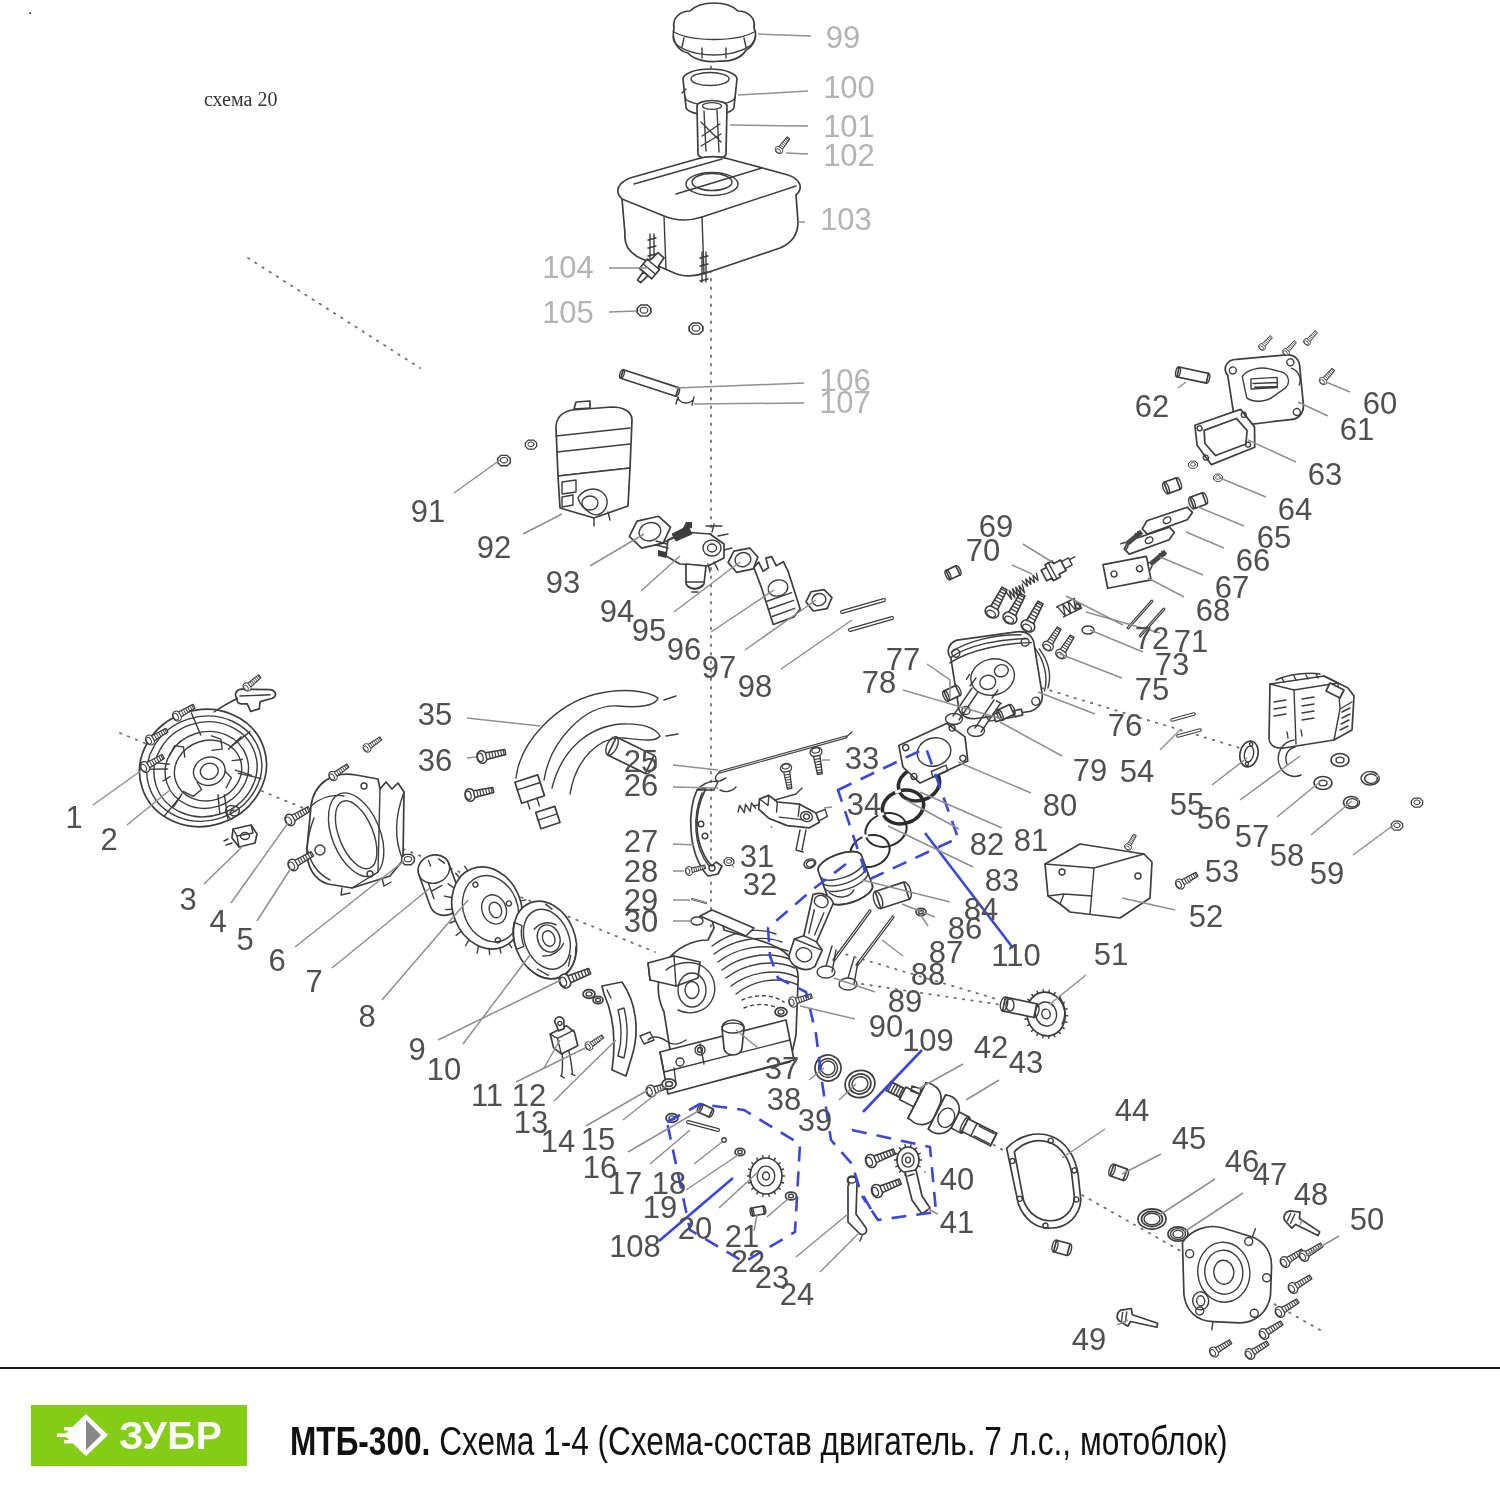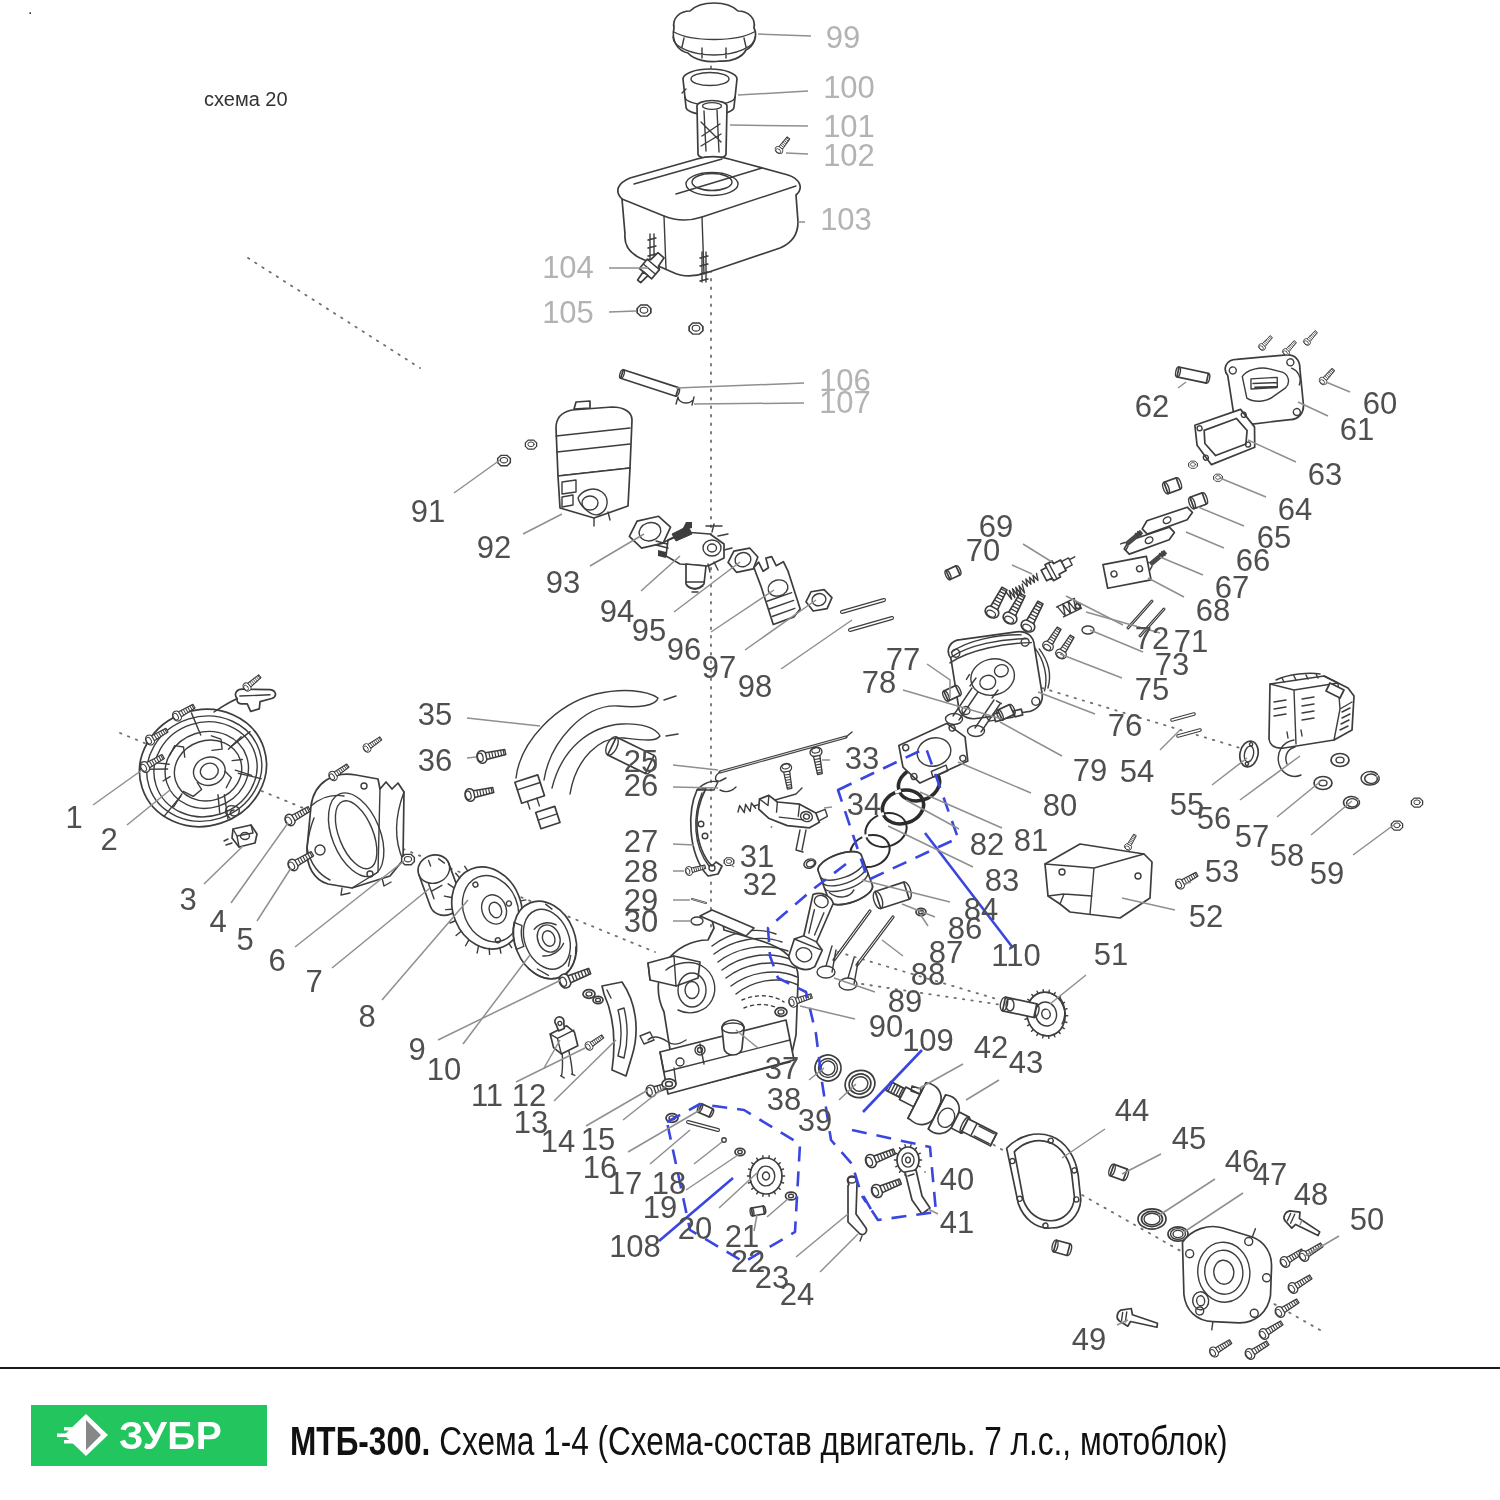--- a/index.html
+++ b/index.html
@@ -6,23 +6,23 @@
 html,body{margin:0;padding:0;background:#ffffff;width:1500px;height:1500px;overflow:hidden;}
 svg text{font-family:"Liberation Sans",sans-serif;font-size:31px;text-anchor:middle;}
 svg text.d{fill:#4f4f4f;}
 svg text.l{fill:#b3b3b3;}
 .ld{stroke:#8f8f8f;stroke-width:1.5;fill:none;}
 .pf{fill:#ffffff;stroke:#3d3d3d;stroke-width:1.7;stroke-linejoin:round;}
 .pl{fill:none;stroke:#3d3d3d;stroke-width:1.4;stroke-linejoin:round;stroke-linecap:round;}
 .dot{stroke:#6f6f6f;stroke-width:1.8;stroke-dasharray:1.5 7;fill:none;stroke-linecap:round;}
 .bd{stroke:#3a46e0;stroke-width:2.6;stroke-dasharray:15 10;fill:none;stroke-linejoin:round;}
 .bs{stroke:#3a46e0;stroke-width:2.6;fill:none;}
-.schema{position:absolute;left:204px;top:88px;font-family:Liberation Sans, sans-serif;font-size:20px;color:#333;}
+.schema{position:absolute;left:204px;top:88px;font-family:Liberation Serif, serif;font-size:20px;color:#333;}
 .footline{position:absolute;left:0;top:1367px;width:1500px;height:0;border-top:2px solid #1a1a1a;}
-.logo{position:absolute;left:31px;top:1405px;width:236px;height:61px;background:#22c55e;}
+.logo{position:absolute;left:31px;top:1405px;width:216px;height:61px;background:#84cc16;text-align:center;}
 .title{position:absolute;left:290px;top:1419px;font-family:"Liberation Sans",sans-serif;font-size:40px;color:#111;white-space:nowrap;transform:scaleX(0.79);transform-origin:left center;}
 .title b{font-weight:bold;}
 .dotTL{position:absolute;left:28px;top:0px;font-family:"Liberation Sans",sans-serif;font-size:16px;color:#333;}
 </style>
 </head>
 <body>
 <div class="dotTL">.</div>
 <div class="schema">схема 20</div>
 <svg width="1500" height="1500" viewBox="0 0 1500 1500" xmlns="http://www.w3.org/2000/svg">
 <g class="art">

